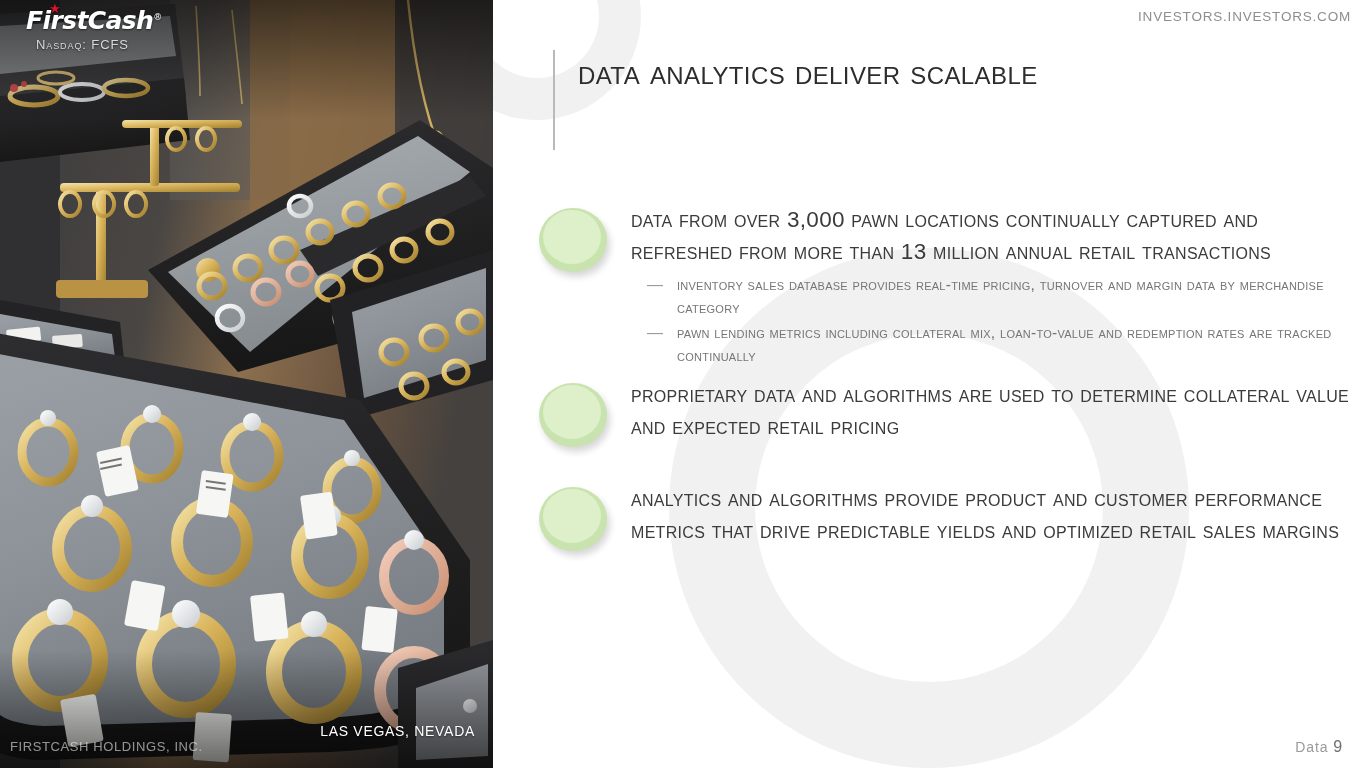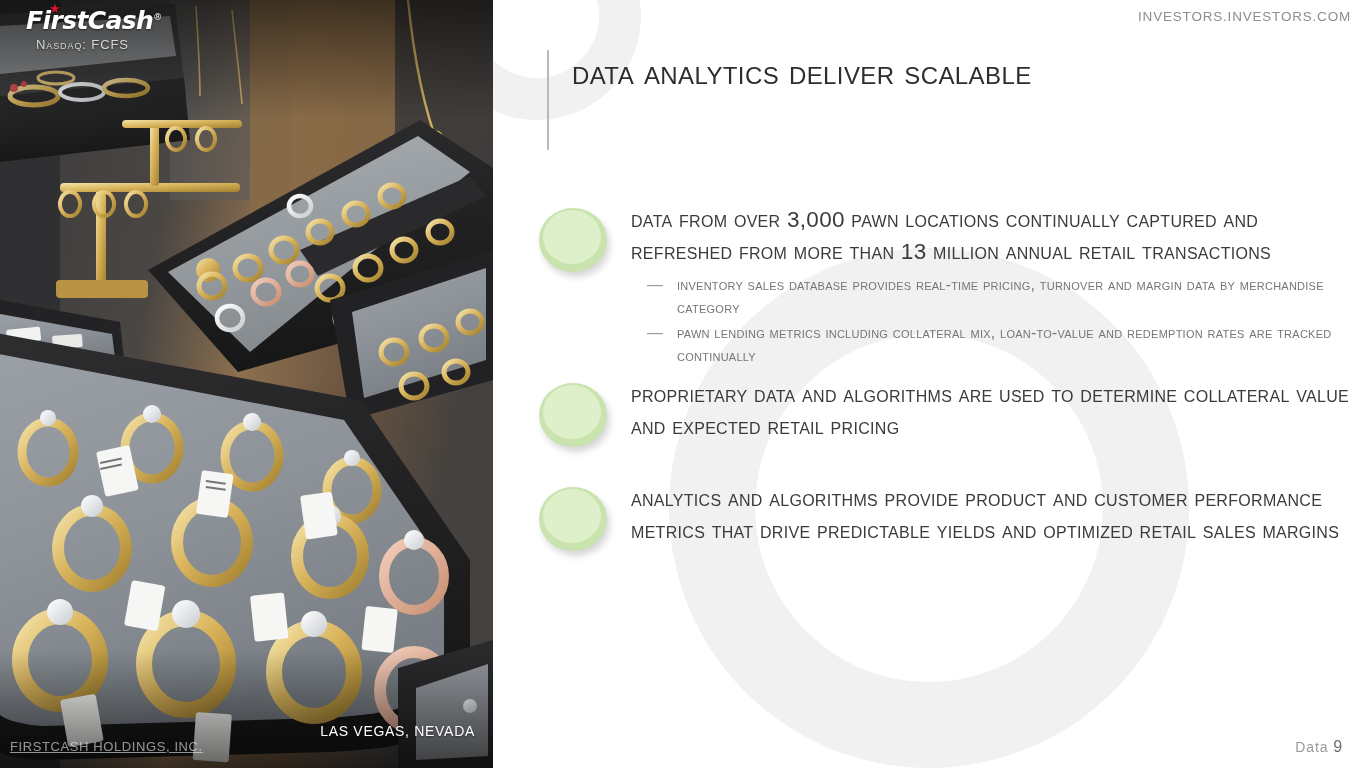--- a/index.html
+++ b/index.html
@@ -19,40 +19,40 @@
   .logo-star{position:absolute;left:23px;top:-5px;width:11px;height:11px;color:#e0112b;
     font-size:13px;line-height:11px;}
   .logo-reg{font-size:9px;vertical-align:super;font-style:normal;font-weight:normal;}
   .nasdaq{margin-top:4px;margin-left:10px;font-size:13px;color:#d7d9da;letter-spacing:.9px;
     font-variant:small-caps;text-transform:lowercase;text-shadow:0 1px 2px rgba(0,0,0,.6);}
   .nasdaq .up{text-transform:uppercase;}
 
   .photo-footer{position:absolute;left:0;bottom:0;width:493px;height:42px;z-index:6;}
   .company-footer{position:absolute;left:10px;bottom:14px;font-size:13px;letter-spacing:.6px;
     color:rgba(233,233,233,.62);font-variant:small-caps;text-transform:lowercase;}
-  .company-footer .up{text-transform:uppercase;text-decoration:underline;}
+  .company-footer .up{text-transform:uppercase;}
   .city-footer{position:absolute;right:18px;bottom:29px;font-size:14px;letter-spacing:.7px;
     color:#ffffff;font-variant:small-caps;text-transform:lowercase;text-shadow:0 1px 2px rgba(0,0,0,.5);}
   .city-footer .up{text-transform:uppercase;}
 
   
   .content{position:absolute;left:493px;top:0;width:872px;height:768px;background:#fff;overflow:hidden;}
 
   .wm{position:absolute;border-radius:50%;background:#f1f1f1;}
   .wm-top{left:-60px;top:-88px;width:208px;height:208px;}
   .wm-top-inner{left:-18px;top:-46px;width:124px;height:124px;background:#ffffff;}
   .wm-ring{left:176px;top:248px;width:520px;height:520px;background:#f1f1f1;}
   .wm-ring-inner{left:262px;top:334px;width:348px;height:348px;background:#ffffff;}
 
   .url{position:absolute;right:14px;top:9px;font-size:13.5px;letter-spacing:.8px;color:#8e8e92;}
 
   .page-no{position:absolute;right:22px;bottom:12px;font-size:14px;letter-spacing:.9px;color:#9a9a9e;}
   .page-no .num{color:#6f6f73;font-size:16px;}
 
-  .title-wrap{position:absolute;left:54px;top:48px;width:790px;}
+  .title-wrap{position:absolute;left:60px;top:48px;width:790px;}
   .title-rule{position:absolute;left:0;top:2px;width:2px;height:100px;background:#b9b9bd;}
   .title{margin:0;padding-left:25px;font-size:34px;line-height:48px;color:#2d2d2f;
     font-weight:normal;letter-spacing:.4px;font-variant:small-caps;text-transform:lowercase;}
 
   .bullets{position:absolute;left:46px;top:196px;width:810px;}
   .bullet{position:relative;display:block;}
   .b1{margin-top:8px;}
   .b2{margin-top:12px;}
   .b3{margin-top:40px;}
 

